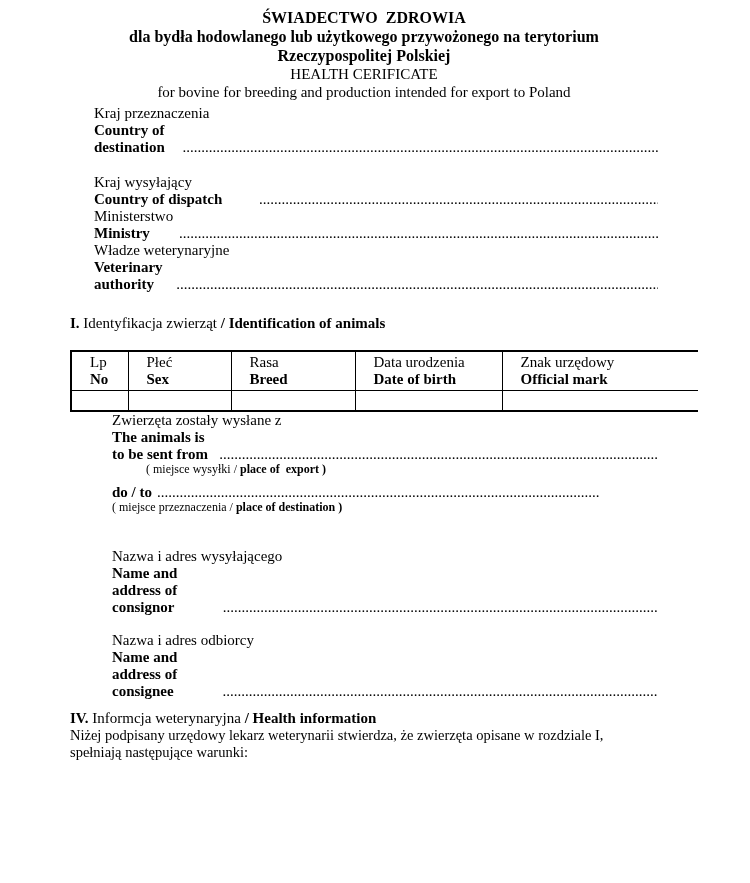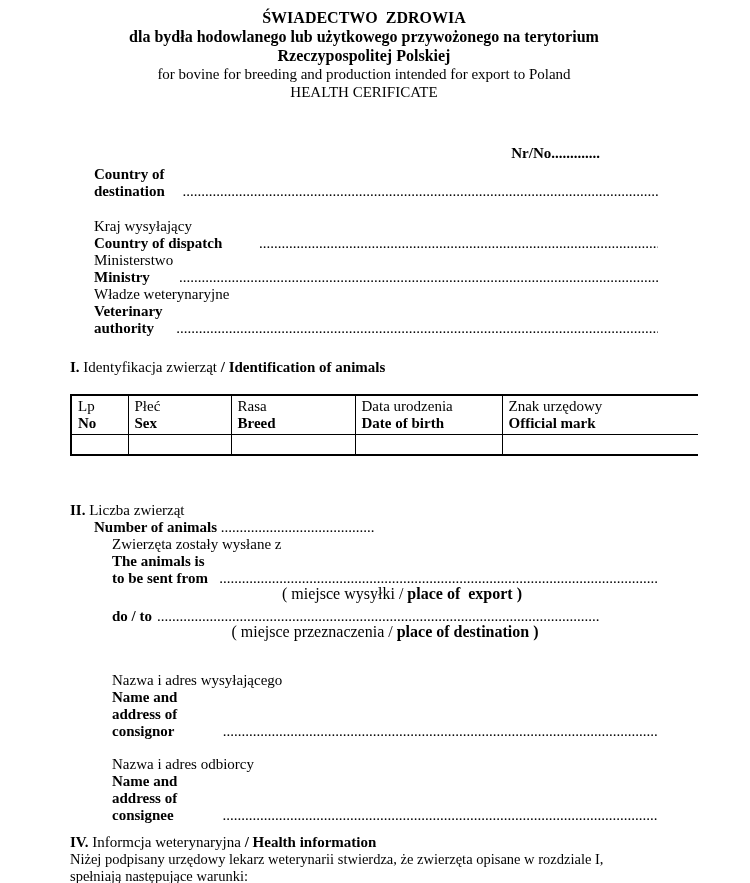--- a/index.html
+++ b/index.html
@@ -20,49 +20,49 @@
   .dotline { display: flex; align-items: flex-end; }
   .dotline .b { margin-right: 5px; }
   .dots { flex: 1 1 auto; min-width: 0; overflow: hidden; white-space: nowrap !important; font-weight: normal; }
   .dots-short { flex: 0 0 442px; }
   .w160 { flex: 0 0 160px; }
   .w80 { flex: 0 0 80px; }
   .grp-dest { margin-top: 4px; }
   .grp-dispatch { margin-top: 18px; }
   .sec1-head { margin-top: 22px; }
   table.id-table { border-collapse: collapse; width: 640px; margin-top: 18px; border: 2px solid #000; table-layout: fixed; }
-  table.id-table td { border: 1px solid #000; padding: 2px 6px; vertical-align: top; font-size: 15px; line-height: 17px; }
+  table.id-table td { border: 1px solid #000; padding: 2px 18px; vertical-align: top; font-size: 15px; line-height: 17px; }
   table.id-table tr.empty-row td { height: 20px; }
   .c0 { width: 57px; } .c1 { width: 103px; } .c2 { width: 124px; } .c3 { width: 147px; } .c4 { width: auto; }
   .sec2 { margin-top: 46px; }
   .sec3-head { margin-top: 28px; }
-  .note { font-size: 16px; line-height: 13px; text-align: center; }
+  .note { font-size: 12px; line-height: 13px; }
   .note1 { padding-left: 76px; }
   .note2 { padding-left: 42px; }
   .to-line { margin-top: 8px; }
   .grp-consignor { margin-top: 34px; }
   .grp-consignee { margin-top: 16px; }
   .sec4 { margin-top: 10px; }
   .para { font-size: 14.5px; line-height: 17.5px; }
 </style>
 </head>
 <body>
 
 <div class="page">
 
   <div class="hdr">
     <div data-bind="header.title_pl">ŚWIADECTWO  ZDROWIA</div>
     <div class="sub" data-bind="header.subtitle_pl">dla bydła hodowlanego lub użytkowego przywożonego na terytorium Rzeczypospolitej Polskiej</div>
+    <div class="en" data-bind="header.title_en">HEALTH CERIFICATE</div>
     <div class="en" data-bind="header.subtitle_en">for bovine for breeding and production intended for export to Poland</div>
-    <div class="en" data-bind="header.title_en">HEALTH CERIFICATE</div>
   </div>
 
-  <div class="nr" data-bind="header.doc_number">Nr/No.............</div>
 
   <div class="grp-dest">
+    <div class="indent1" data-bind="fields.destination.pl">Kraj przeznaczenia</div>
     <div class="dotline indent1">
       <span class="b" data-bind="fields.destination.en">Country of destination</span>
       <span class="dots" data-bind="filler.dots">............................................................................................................................................................................................................................</span>
     </div>
   </div>
 
   <div class="grp-dispatch">
     <div class="indent1" data-bind="fields.dispatch.pl">Kraj wysyłający</div>
     <div class="dotline indent1">
       <span class="b w160" data-bind="fields.dispatch.en">Country of dispatch</span>
@@ -113,30 +113,20 @@
       <tr class="empty-row">
         <td></td>
         <td></td>
         <td></td>
         <td></td>
         <td></td>
       </tr>
     </tbody>
   </table>
 
-  <div class="sec2">
-    <div>
-      <span class="b" data-bind="section2.num">II.</span>
-      <span data-bind="section2.pl">Liczba zwierząt</span>
-    </div>
-    <div class="indent1">
-      <span class="b" data-bind="section2.en">Number of animals</span>
-      <span data-bind="section2.dots">.........................................</span>
-    </div>
-  </div>
 
 
   <div class="indent2" data-bind="section3.sent_from.pl">Zwierzęta zostały wysłane z</div>
   <div class="dotline indent2">
     <span class="b" data-bind="section3.sent_from.en">The animals is to be sent from</span>
     <span class="dots" data-bind="filler.dots">............................................................................................................................................................................................................................</span>
   </div>
   <div class="note note1">
     <span data-bind="section3.export_note.pl">( miejsce wysyłki / </span><span class="b" data-bind="section3.export_note.en">place of  export )</span>
   </div>

